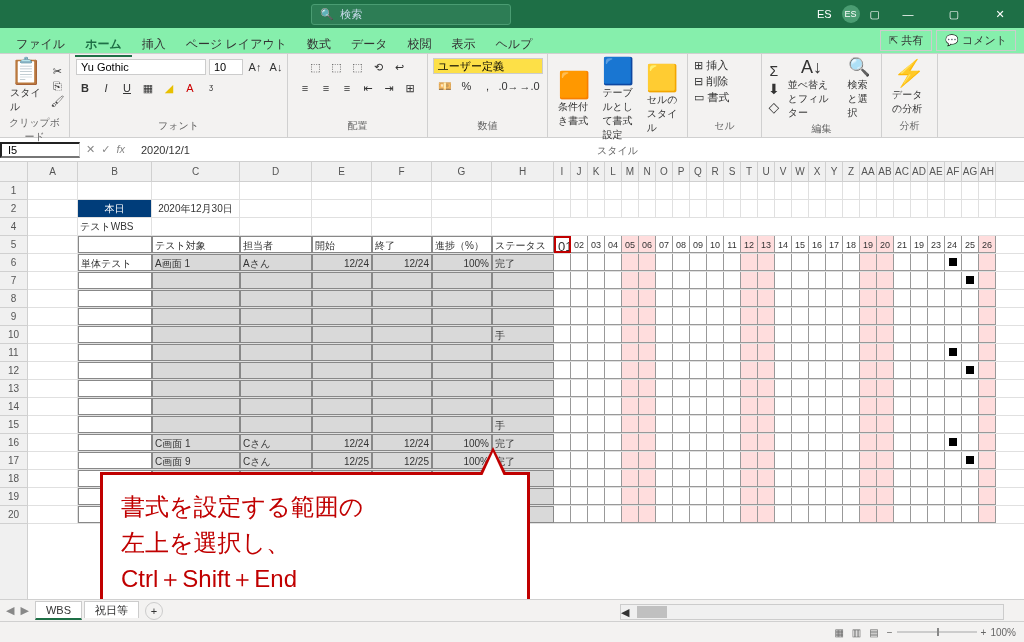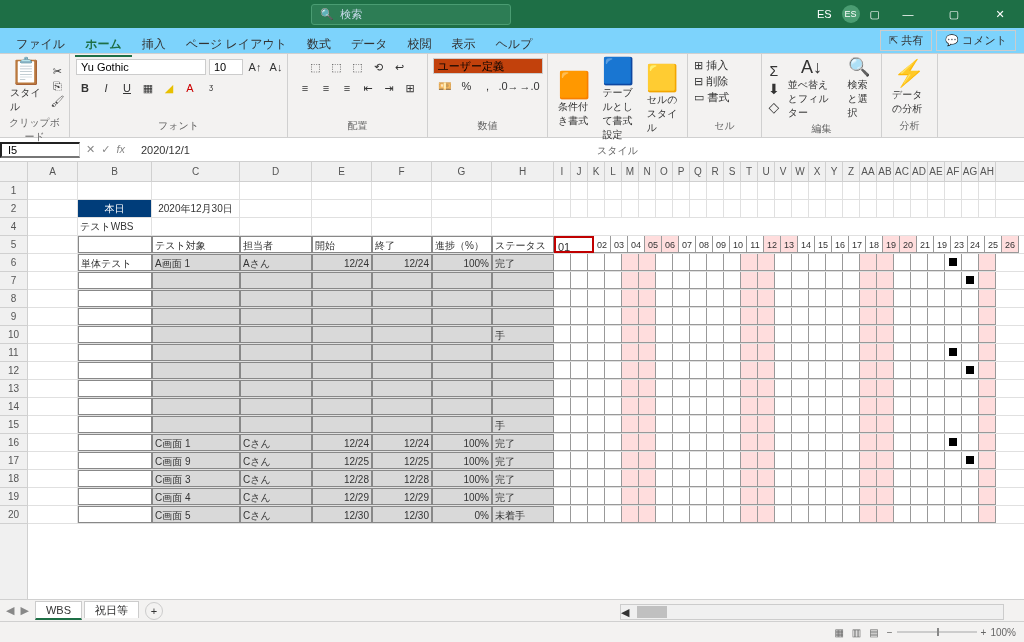--- a/index.html
+++ b/index.html
@@ -6,36 +6,36 @@
 body{background:#fff;font-size:11px;color:#333;width:1024px;height:642px;overflow:hidden;position:relative}
 .titlebar{height:28px;background:#1e6f46;color:#fff;display:flex;align-items:center;padding:0 6px;font-size:11px}
 .titlebar .left{display:flex;align-items:center;gap:6px}
 .titlebar .autosave{border:1px solid #fff;border-radius:10px;padding:0 6px;font-size:10px;display:flex;align-items:center;gap:3px}
 .titlebar .qat{display:flex;gap:8px;margin-left:8px}
 .titlebar .fname{margin-left:40px}
 .titlebar .search{margin-left:auto;background:#2d7d55;border:1px solid #4a9c72;border-radius:3px;padding:2px 8px;width:200px;display:flex;align-items:center;gap:6px;color:#cde}
 .titlebar .right{margin-left:auto;display:flex;align-items:center;gap:10px}
 .titlebar .badge{background:#4a9c72;border-radius:50%;width:18px;height:18px;display:flex;align-items:center;justify-content:center;font-size:9px}
 .winbtn{width:36px;text-align:center}
-.tabs{height:26px;background:#7dd3fc;display:flex;align-items:flex-end;padding:0 6px;border-bottom:1px solid #d0d0d0;font-size:12px}
+.tabs{height:26px;background:#86efac;display:flex;align-items:flex-end;padding:0 6px;border-bottom:1px solid #d0d0d0;font-size:12px}
 .tabs .tab{padding:4px 10px;cursor:pointer}
 .tabs .tab.active{border-bottom:2px solid #1e6f46;color:#1e6f46;font-weight:bold}
 .tabs .spacer{flex:1}
 .tabs .share{border:1px solid #ccc;padding:2px 8px;margin:2px;font-size:11px}
 .ribbon{height:84px;background:#f3f2f1;display:flex;border-bottom:1px solid #d0d0d0}
 .group{border-right:1px solid #d0d0d0;padding:4px 6px;display:flex;flex-direction:column;justify-content:space-between}
 .group .label{text-align:center;font-size:10px;color:#666;margin-top:2px}
 .group .body{flex:1;display:flex;align-items:center;gap:4px}
 .btncol{display:flex;flex-direction:column;gap:2px;align-items:center}
 .bigico{font-size:26px;line-height:1}
 .fontname{border:1px solid #ccc;background:#fff;padding:1px 4px;width:130px;font-size:11px}
 .fontsize{border:1px solid #ccc;background:#fff;padding:1px 4px;width:34px;font-size:11px}
 .row{display:flex;gap:3px;align-items:center}
 .smbtn{width:18px;height:18px;display:flex;align-items:center;justify-content:center;font-size:11px;cursor:pointer}
-.sel{border:1px solid #ccc;background:#c2410c;padding:1px 4px;width:110px;font-size:11px}
+.sel{border:1px solid #ccc;background:#fde047;padding:1px 4px;width:110px;font-size:11px}
 .vbtn{display:flex;flex-direction:column;align-items:center;font-size:10px;gap:2px;padding:0 4px}
 .namebox{height:24px;border-bottom:1px solid #d0d0d0;display:flex;align-items:center;background:#fff}
 .namebox .nb{width:80px;border-right:1px solid #d0d0d0;padding:0 6px;font-size:11px}
 .namebox .fxbtns{display:flex;gap:6px;padding:0 6px;color:#888}
 .namebox .fx{font-style:italic;margin-right:4px}
 .namebox .formula{flex:1;padding:0 6px;font-size:11px}
 .sheet{position:relative;height:438px;overflow:hidden;border-bottom:1px solid #d0d0d0}
 .colhdr{display:flex;height:20px;background:#f0f0f0;border-bottom:1px solid #d0d0d0}
 .colhdr .sel-all{width:28px;border-right:1px solid #d0d0d0}
 .colhdr .ch{border-right:1px solid #d0d0d0;text-align:center;font-size:10px;line-height:20px;color:#555}
@@ -378,21 +378,21 @@
         </div>
         <div class="cellrow">
           <div class="cell " style="width: 50px;"></div>
           <div class="cell tblhdr" style="width: 74px;"></div>
           <div class="cell tblhdr" style="width: 88px;">テスト対象</div>
           <div class="cell tblhdr" style="width: 72px;">担当者</div>
           <div class="cell tblhdr" style="width: 60px;">開始</div>
           <div class="cell tblhdr" style="width: 60px;">終了</div>
           <div class="cell tblhdr" style="width: 60px;">進捗（%）</div>
           <div class="cell tblhdr" style="width: 62px;">ステータス</div>
-          <div class="cell gcell activecell" style="width: 40px; text-align: left; font-size: 11px;">01</div>
+          <div class="cell gcell activecell" style="width: 17px; text-align: center; font-size: 13px;">01</div>
           <div class="cell gcell" style="width: 17px; text-align: center; font-size: 9px;">02</div>
           <div class="cell gcell" style="width: 17px; text-align: center; font-size: 9px;">03</div>
           <div class="cell gcell" style="width: 17px; text-align: center; font-size: 9px;">04</div>
           <div class="cell gcell pink" style="width: 17px; text-align: center; font-size: 9px;">05</div>
           <div class="cell gcell pink" style="width: 17px; text-align: center; font-size: 9px;">06</div>
           <div class="cell gcell" style="width: 17px; text-align: center; font-size: 9px;">07</div>
           <div class="cell gcell" style="width: 17px; text-align: center; font-size: 9px;">08</div>
           <div class="cell gcell" style="width: 17px; text-align: center; font-size: 9px;">09</div>
           <div class="cell gcell" style="width: 17px; text-align: center; font-size: 9px;">10</div>
           <div class="cell gcell" style="width: 17px; text-align: center; font-size: 9px;">11</div>
@@ -959,20 +959,25 @@
           <div class="cell gcell pink" style="width: 17px;"></div>
           <div class="cell gcell" style="width: 17px;"></div>
           <div class="cell gcell" style="width: 17px;"></div>
           <div class="cell gcell" style="width: 17px;"></div>
           <div class="cell gcell" style="width: 17px;"></div>
           <div class="cell gcell" style="width: 17px;"></div>
           <div class="cell gcell pink" style="width: 17px;"></div>
         </div>
       </div>
   </div>
+  <div class="callout">
+    <div>書式を設定する範囲の</div>
+    <div>左上を選択し、</div>
+    <div>Ctrl＋Shift＋End</div>
+  </div>
 </div>
 
 <div class="sheettabs">
   <span class="nav">◀</span>
   <span class="nav">▶</span>
   <span id="stabs"><span class="st active">WBS</span><span class="st">祝日等</span></span>
   <span class="add">+</span>
   <div class="hscroll">
       <span>◀</span>
       <div class="thumb"></div>

